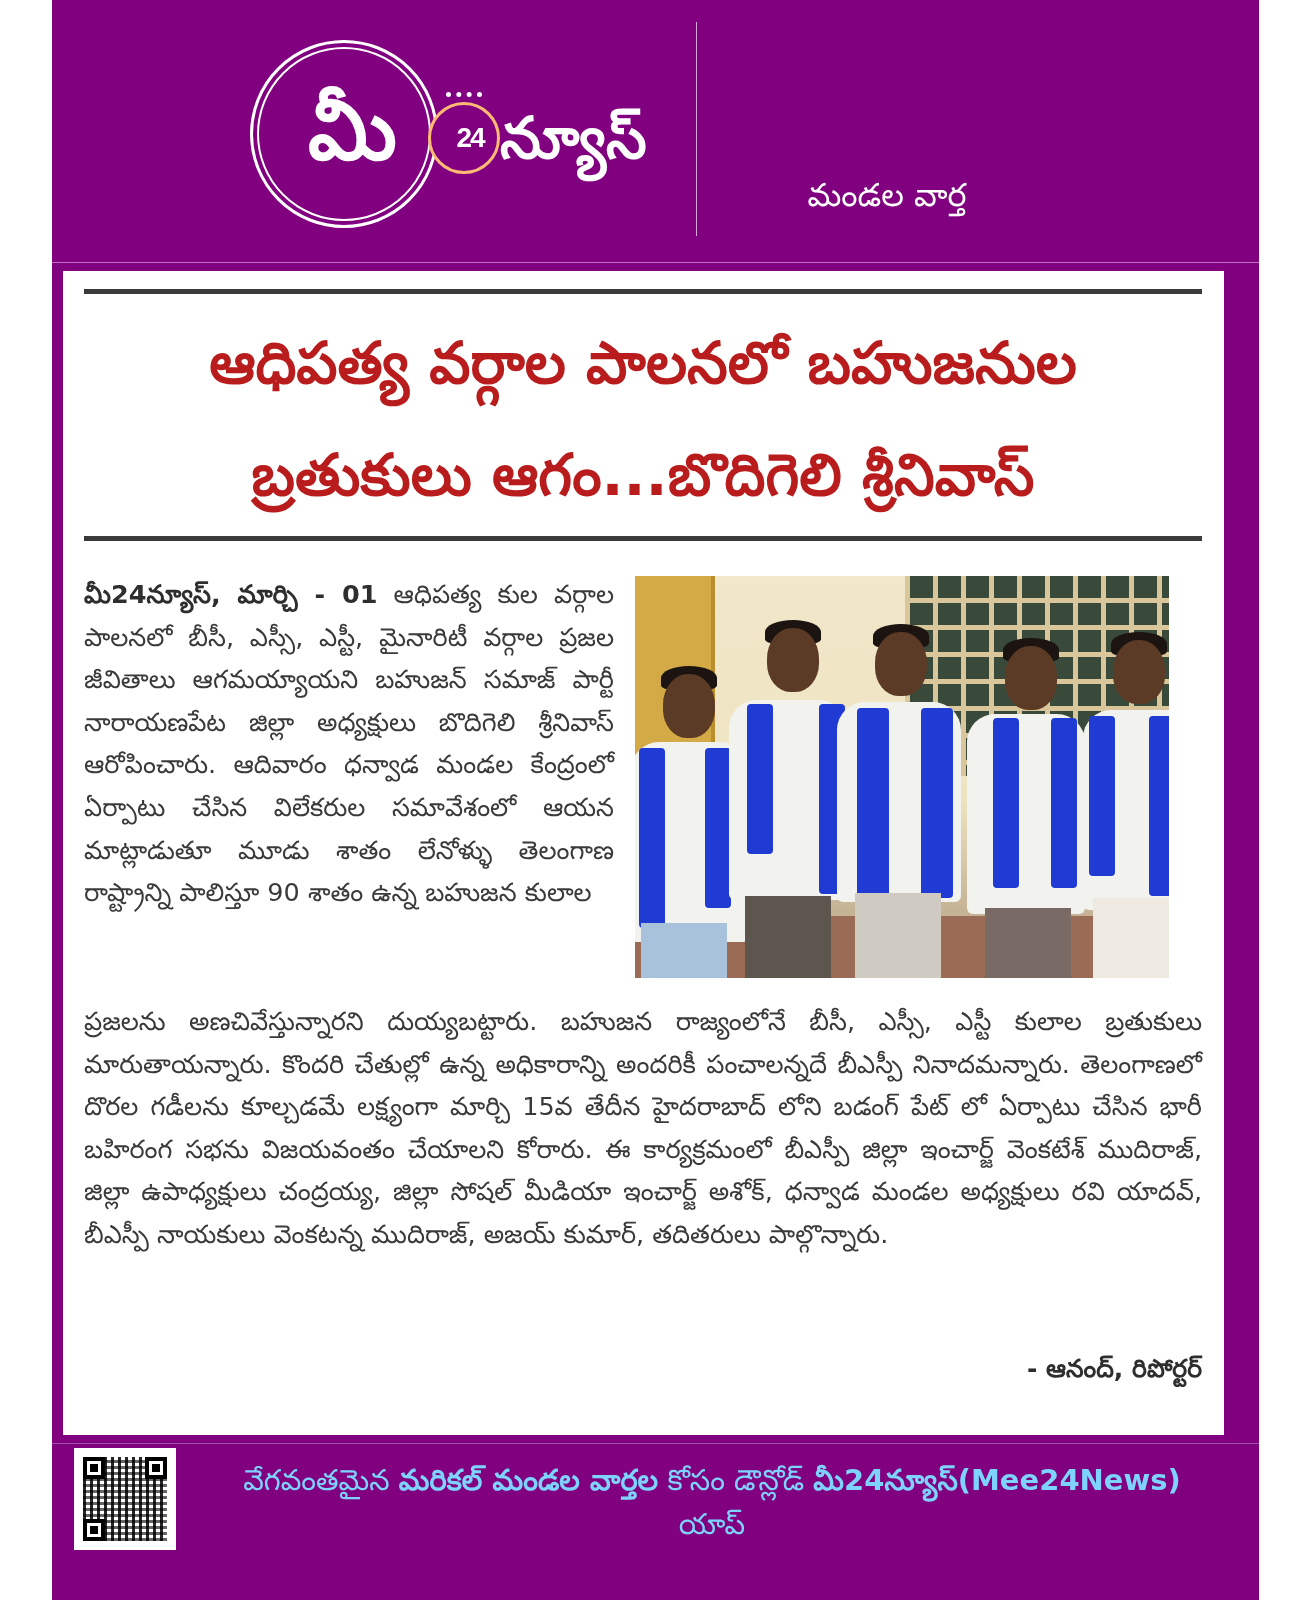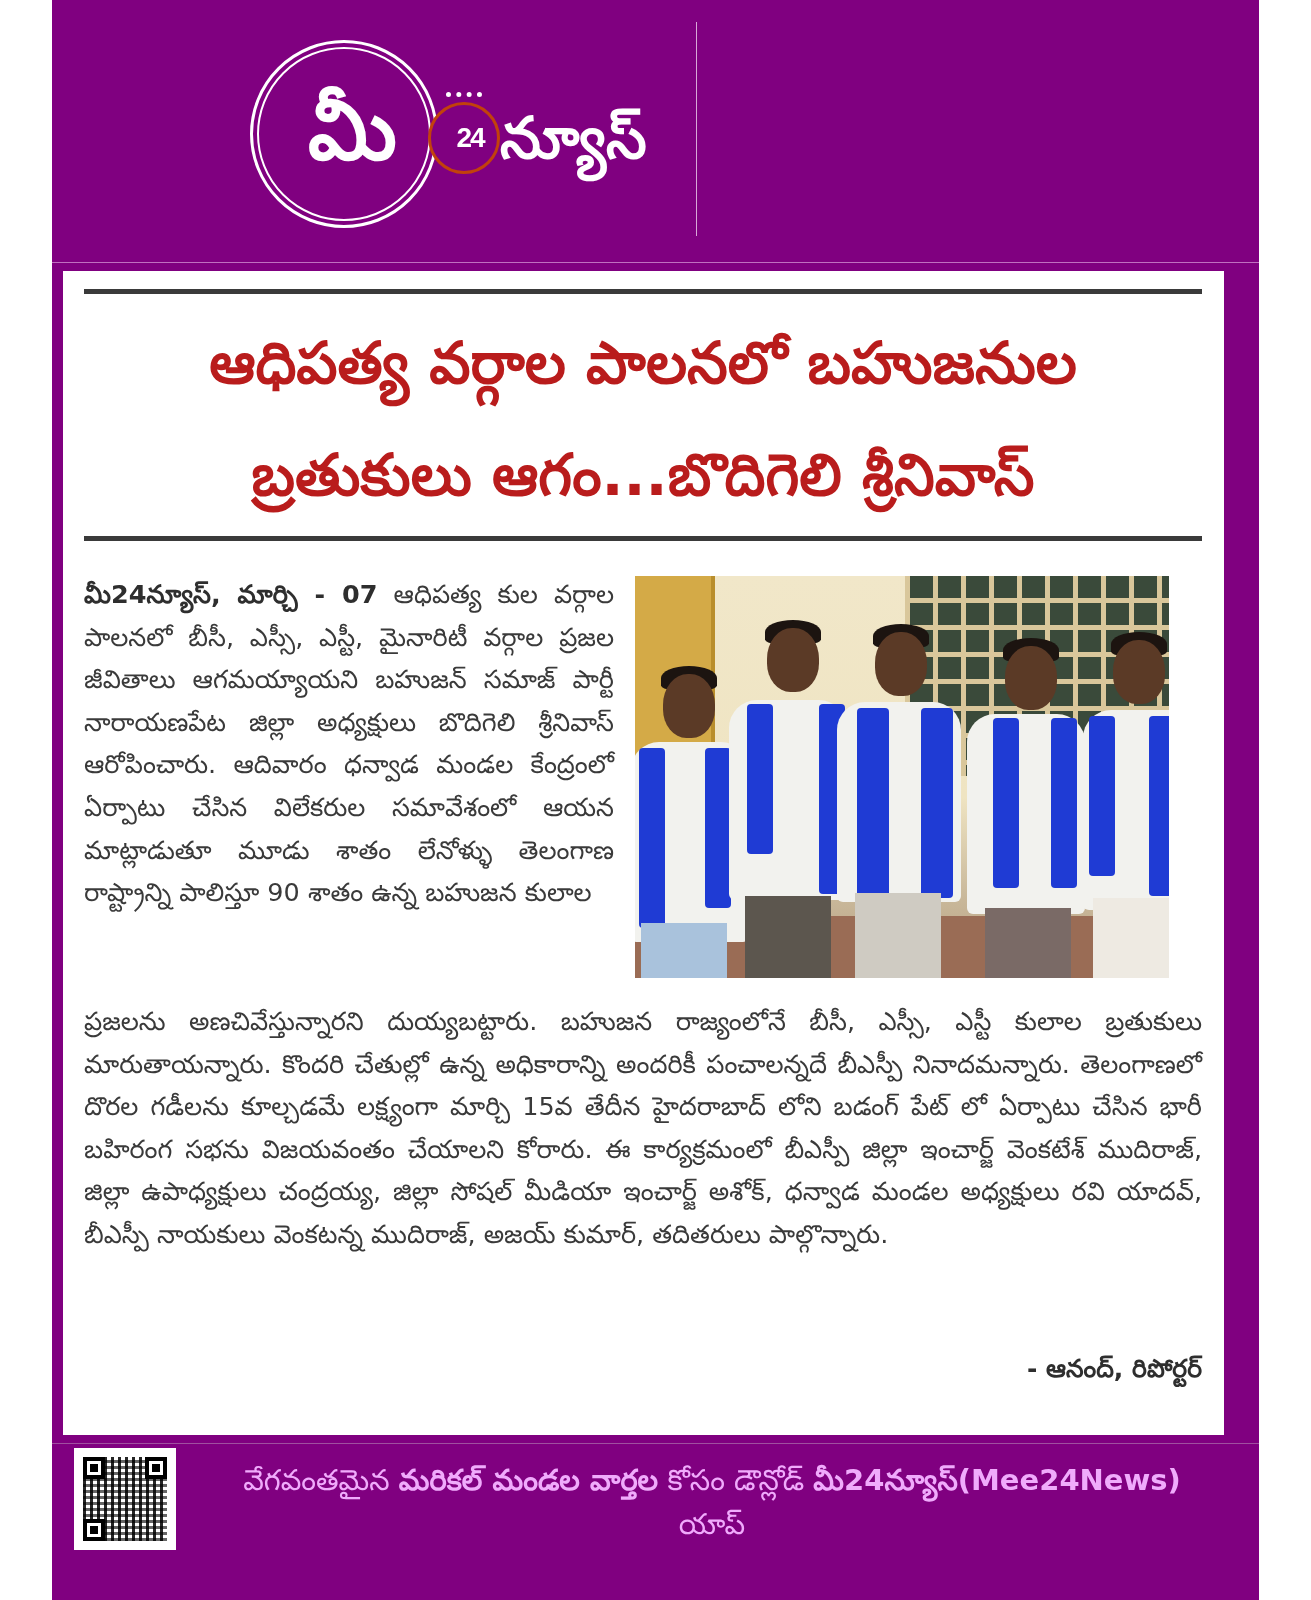--- a/index.html
+++ b/index.html
@@ -23,21 +23,21 @@
     .logo-ring-inner {
       position: absolute; left: 7px; top: 7px; width: 174px; height: 174px;
       border: 2px solid #ffffff; border-radius: 50%;
     }
     .logo-text-left {
       position: absolute; left: 58px; top: 40px; color: #fff; font-weight: bold;
       font-size: 84px; line-height: 100px; font-family: "DejaVu Sans", sans-serif;
     }
     .logo-clock {
       position: absolute; left: 178px; top: 62px; width: 72px; height: 72px;
-      border: 3px solid #c2410c; border-radius: 50%; background: #800080;
+      border: 3px solid #fdba74; border-radius: 50%; background: #800080;
       display: flex; align-items: center; justify-content: center; padding-left: 12px;
     }
     .logo-clock-bells {
       position: absolute; left: 196px; top: 52px; width: 36px; height: 14px;
       border-top: 5px dotted #ffffff;
     }
     .logo-clock-num { color: #fff; font-weight: bold; font-size: 28px; font-family: "Liberation Sans", sans-serif; letter-spacing: -2px; }
     .logo-text-right {
       position: absolute; left: 250px; top: 58px; color: #fff; font-weight: bold;
       font-size: 58px; line-height: 80px;
@@ -107,21 +107,21 @@
     }
     .qr-grid { width: 84px; height: 84px; position: relative;
       background:
         repeating-linear-gradient(90deg, rgba(0,0,0,0.85) 0 3px, transparent 3px 7px),
         repeating-linear-gradient(0deg, rgba(0,0,0,0.6) 0 3px, transparent 3px 6px);
     }
     .qr-finder { position: absolute; width: 22px; height: 22px; border: 4px solid #000; background: #fff; }
     .qr-finder::after { content: ""; position: absolute; left: 3px; top: 3px; width: 8px; height: 8px; background: #000; }
     .footer-text {
       position: absolute; left: 140px; top: 1458px; width: 1040px; text-align: center;
-      color: #f0abfc; font-size: 29px; line-height: 44px;
+      color: #7dd3fc; font-size: 29px; line-height: 44px;
     }
     .footer-text b { font-weight: bold; }
   </style>
 </head>
 <body>
 
 <div class="page">
 
   <div class="masthead">
     <div class="logo">
@@ -130,33 +130,34 @@
       <span class="logo-text-left">మీ</span>
       <div class="logo-clock-bells"></div>
       <div class="logo-clock">
         <span class="logo-clock-num">24</span>
       </div>
       <span class="logo-text-right">న్యూస్</span>
     </div>
 
     <div class="masthead-divider"></div>
 
+    <div class="place-subtitle">మండల వార్త</div>
   </div>
   <div class="masthead-rule"></div>
 
   <div class="card">
     <div class="rule-top"></div>
     <h1 class="headline">
       <span>ఆధిపత్య వర్గాల పాలనలో బహుజనుల</span><br>
       <span>బ్రతుకులు ఆగం...బొదిగెలి శ్రీనివాస్</span>
     </h1>
     <div class="rule-bottom"></div>
 
     <p class="body-text body-col">
-      <span class="dateline">మీ24న్యూస్, మార్చి - 07</span>
+      <span class="dateline">మీ24న్యూస్, మార్చి - 01</span>
       <span>ఆధిపత్య కుల వర్గాల పాలనలో బీసీ, ఎస్సీ, ఎస్టీ, మైనారిటీ వర్గాల ప్రజల జీవితాలు ఆగమయ్యాయని బహుజన్ సమాజ్ పార్టీ నారాయణపేట జిల్లా అధ్యక్షులు బొదిగెలి శ్రీనివాస్ ఆరోపించారు. ఆదివారం ధన్వాడ మండల కేంద్రంలో ఏర్పాటు చేసిన విలేకరుల సమావేశంలో ఆయన మాట్లాడుతూ మూడు శాతం లేనోళ్ళు తెలంగాణ రాష్ట్రాన్ని పాలిస్తూ 90 శాతం ఉన్న బహుజన కులాల</span>
     </p>
 
     <div class="photo">
       <div class="photo-door"></div>
       <div class="photo-window"></div>
       <div class="photo-window-h"></div>
       <div class="photo-floor"></div>
 
       <div class="person" style="left:0;width:110px;height:330px;">

